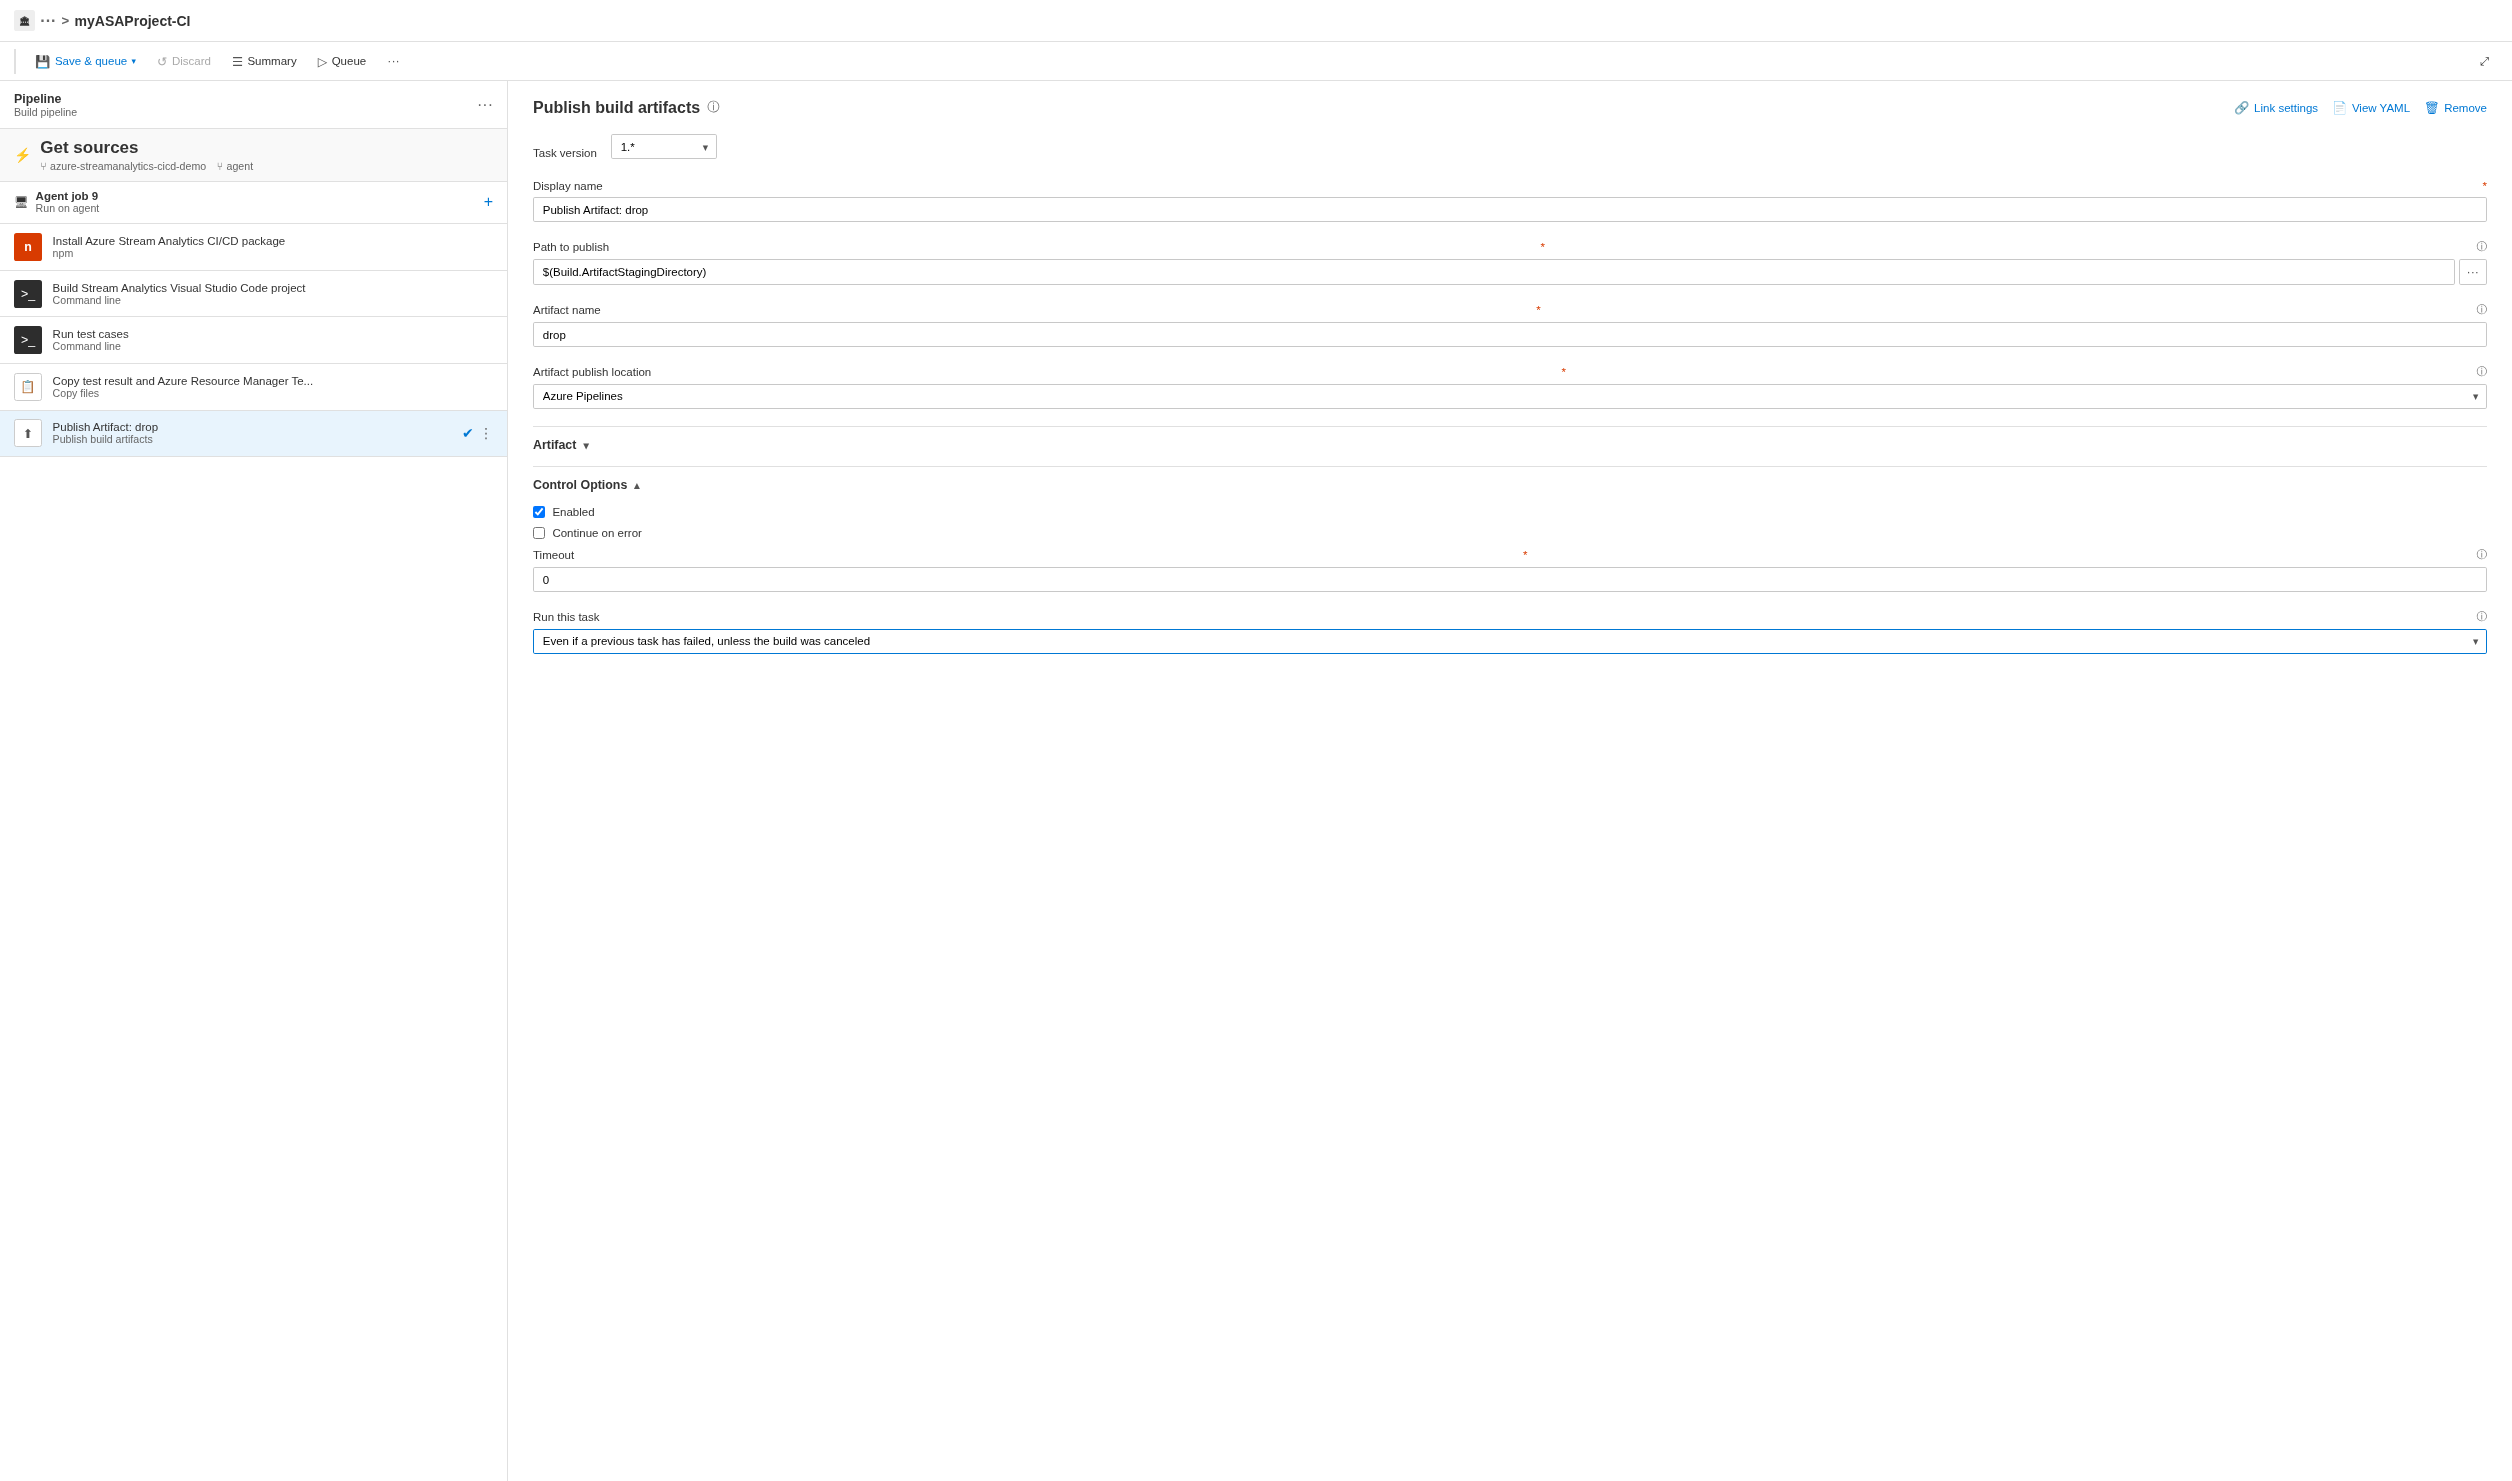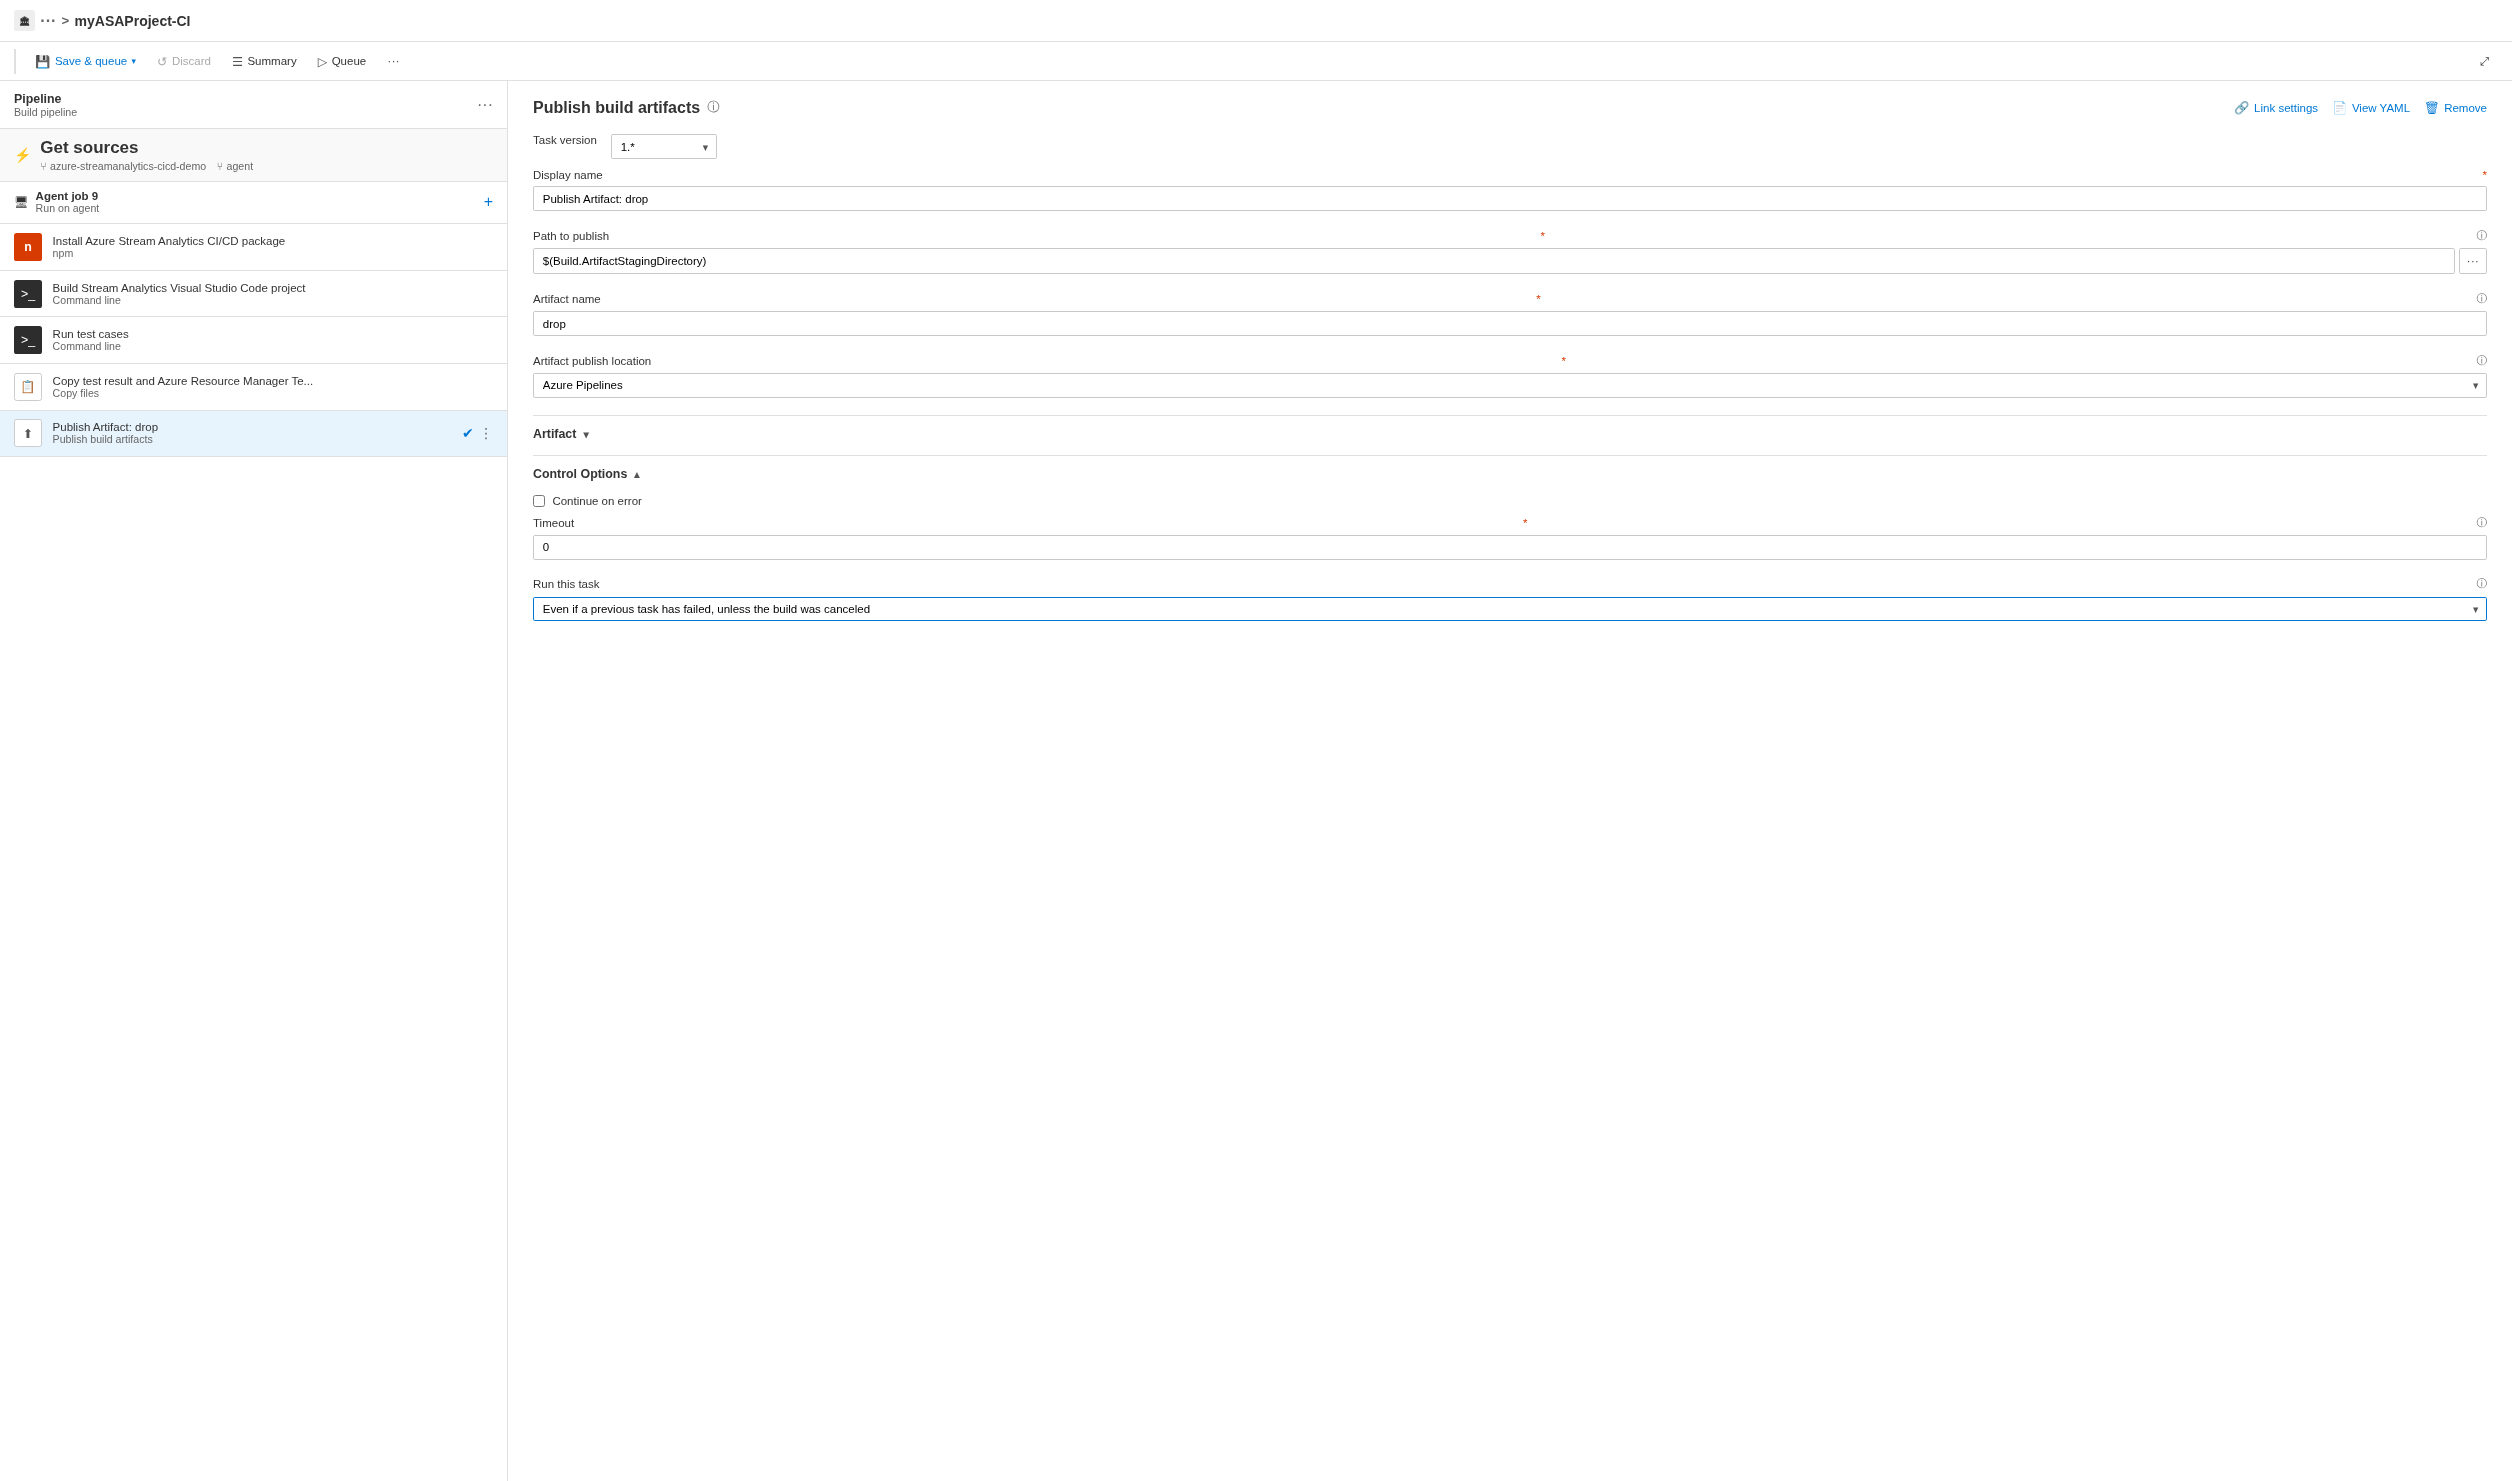--- a/index.html
+++ b/index.html
@@ -92,21 +92,21 @@
     .task-action-link { display: flex; align-items: center; gap: 4.4px; color: #0078d4; text-decoration: none; font-size: 11.5px; cursor: pointer; }
     .task-action-link .icon { font-size: 12.4px; }
 
     .field-group { margin-bottom: 17.7px; }
     .field-label {
       display: flex; align-items: center; gap: 14px; font-size: 11.5px; font-weight: 500; margin-bottom: 5.3px; justify-content: space-between;
     }
     .field-label .required { color: #d83b01; }
     .field-label .info-icon { color: #666; font-size: 10.6px; cursor: pointer; }
 
-    .task-version-row { display: flex; align-items: flex-start; gap: 14px; margin-bottom: 10px; }
+    .task-version-row { display: flex; align-items: flex-end; gap: 14px; margin-bottom: 21px; }
     .task-version-label { font-size: 11.5px; font-weight: 500; }
 
     .form-input {
       width: 100%; border: 0.9px solid #c8c8c8; border-radius: 1.8px; padding: 5.3px 8.8px; font-size: 11.5px; outline: none;
     }
 
     .path-input-row { display: flex; gap: 3.5px; }
     .path-input-row .form-input { flex: 1; }
     .path-more-btn { border: 0.9px solid #c8c8c8; border-radius: 1.8px; padding: 5.3px 7px; background: white; cursor: pointer; font-size: 12.4px; color: #555; }
 
@@ -344,20 +344,24 @@
     <div class="section-header">
       <span>Artifact</span>
       <span class="expand-icon">▾</span>
     </div>
 
     <div class="section-header">
       <span>Control Options</span>
       <span class="expand-icon">▴</span>
     </div>
 
+    <div class="checkbox-row">
+      <input type="checkbox" id="enabled-cb" checked="" style="">
+      <label for="enabled-cb">Enabled</label>
+    </div>
 
     <div class="checkbox-row">
       <input type="checkbox" id="continue-cb" style="">
       <label for="continue-cb">Continue on error</label>
     </div>
 
     <div class="field-group">
       <div class="field-label">
         <span>Timeout</span>
         <span class="required">*</span>

